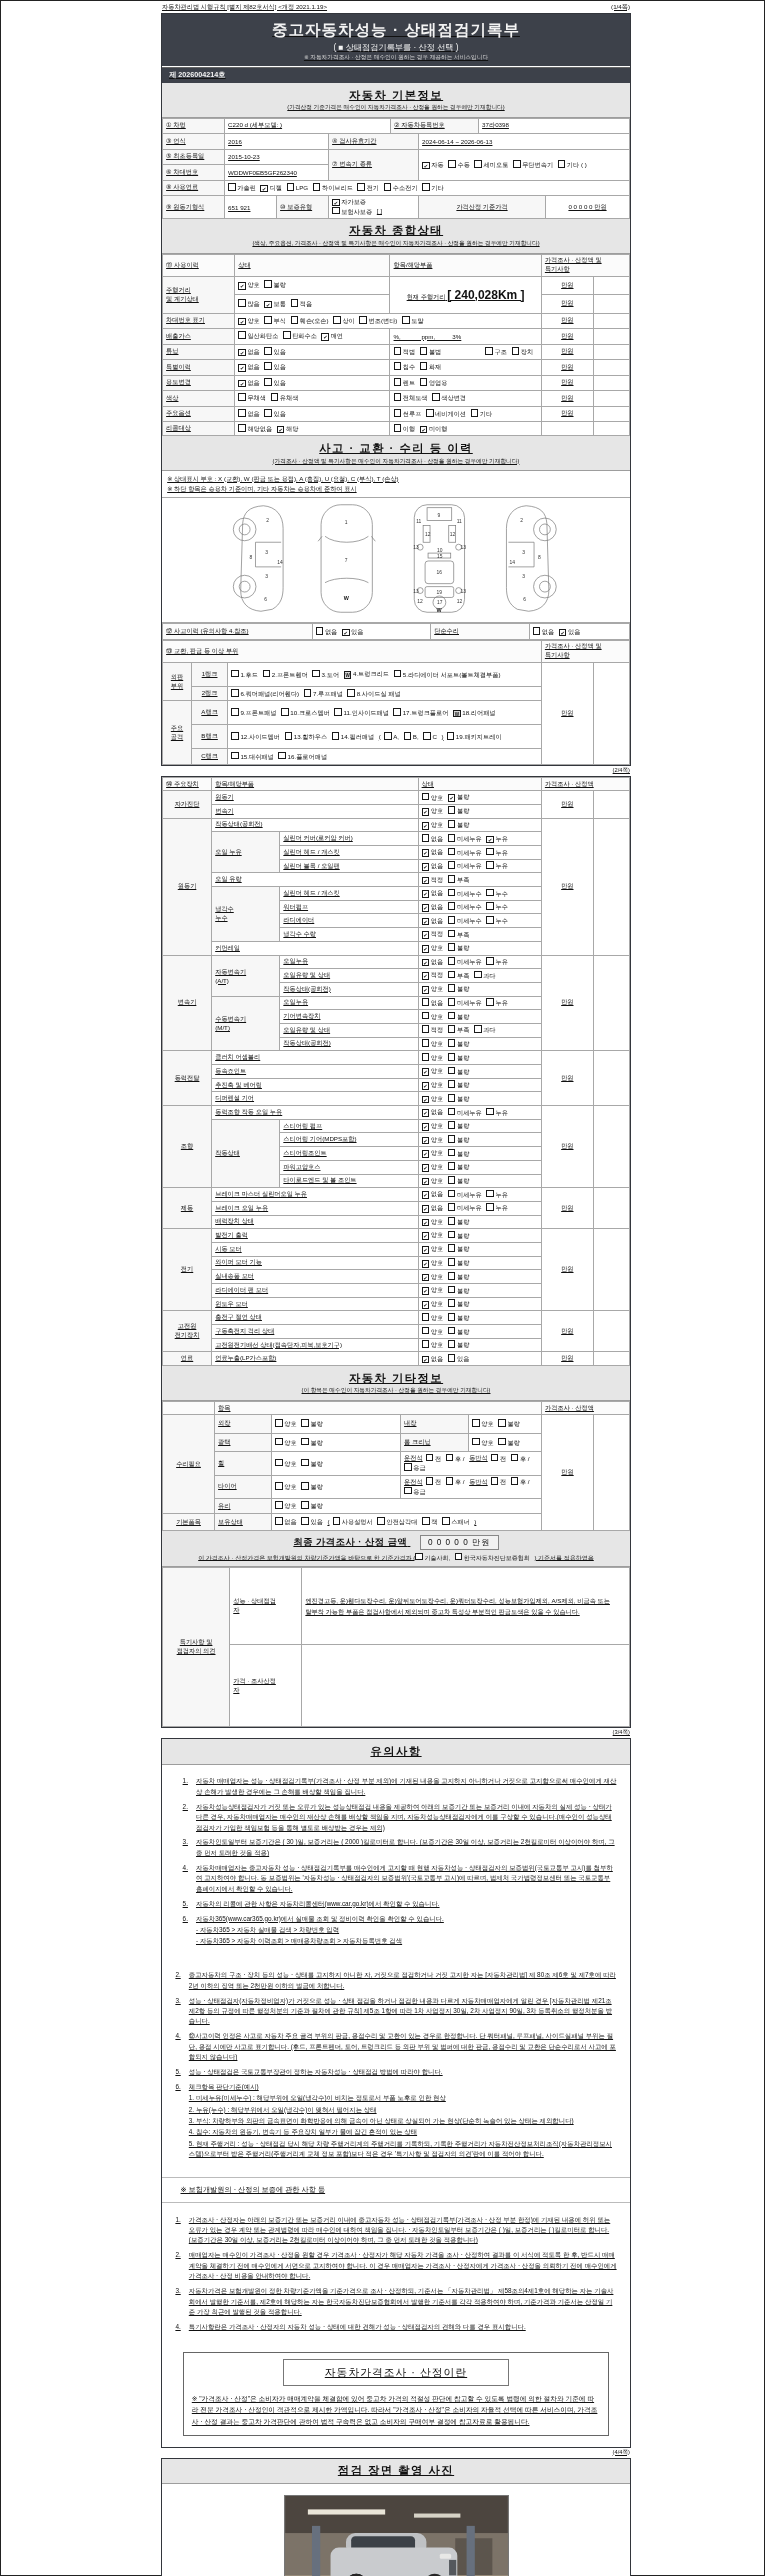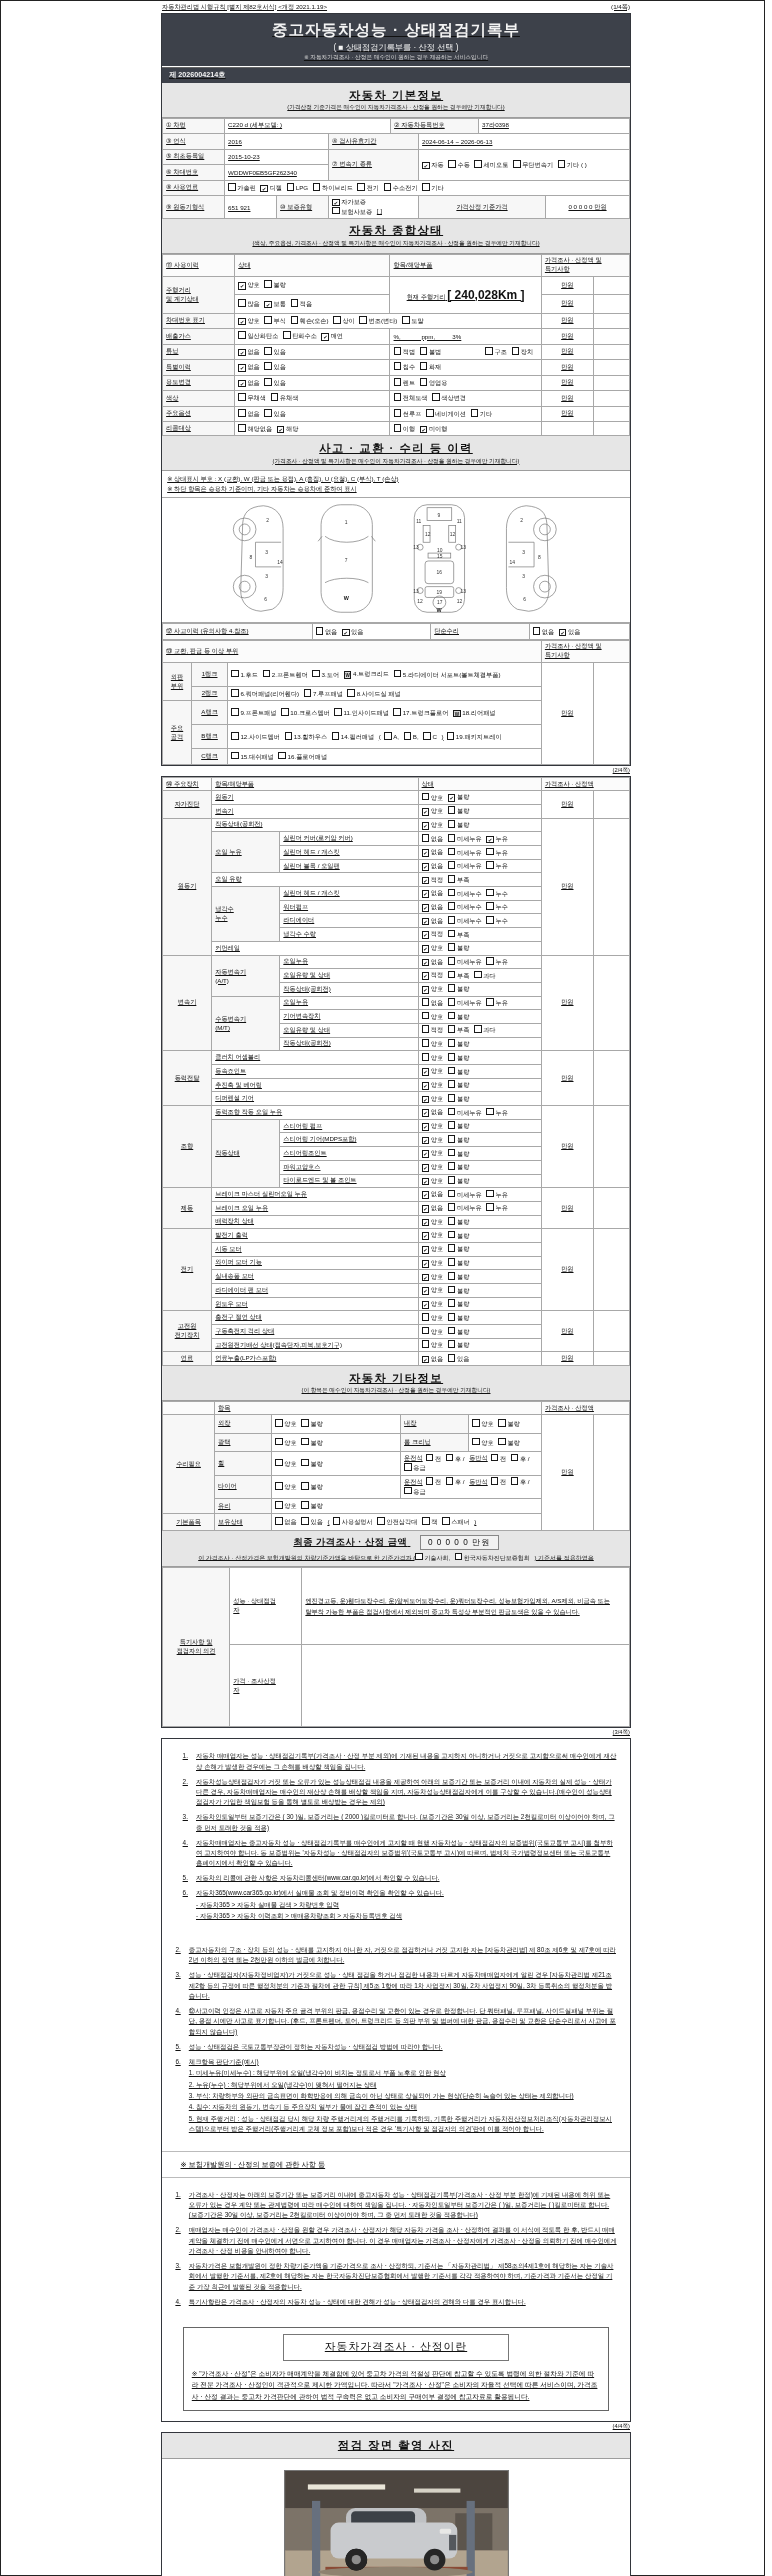--- a/index.html
+++ b/index.html
@@ -698,20 +698,23 @@
 자</td>
         <td></td>
       </tr>
     </tbody>
         </table>
   </div>
 
   <div class="pgmark">(3/4쪽)</div>
 
   <div class="page">
+    <div class="sec-head">
+      <h2>유의사항</h2>
+    </div>
     <div class="notice-body" style="padding-left:20.6px">
           <div class="ni">
             <span class="n">1.</span>
             <span class="t">자동차 매매업자는 성능 · 상태점검기록부(가격조사 · 산정 부분 제외)에 기재된 내용을 고지하지 아니하거나 거짓으로 고지함으로써 매수인에게 재산상 손해가 발생한 경우에는 그 손해를 배상할 책임을 집니다.</span>
           </div>
           <div class="ni">
             <span class="n">2.</span>
             <span class="t">자동차성능상태점검자가 거짓 또는 오류가 있는 성능상태점검 내용을 제공하여 아래의 보증기간 또는 보증거리 이내에 자동차의 실제 성능 · 상태가 다른 경우, 자동차매매업자는 매수인의 재산상 손해를 배상할 책임을 지며, 자동차성능상태점검자에게 이를 구상할 수 있습니다.(매수인이 성능상태점검자가 가입한 책임보험 등을 통해 별도로 배상받는 경우는 제외)</span>
           </div>
           <div class="ni">

